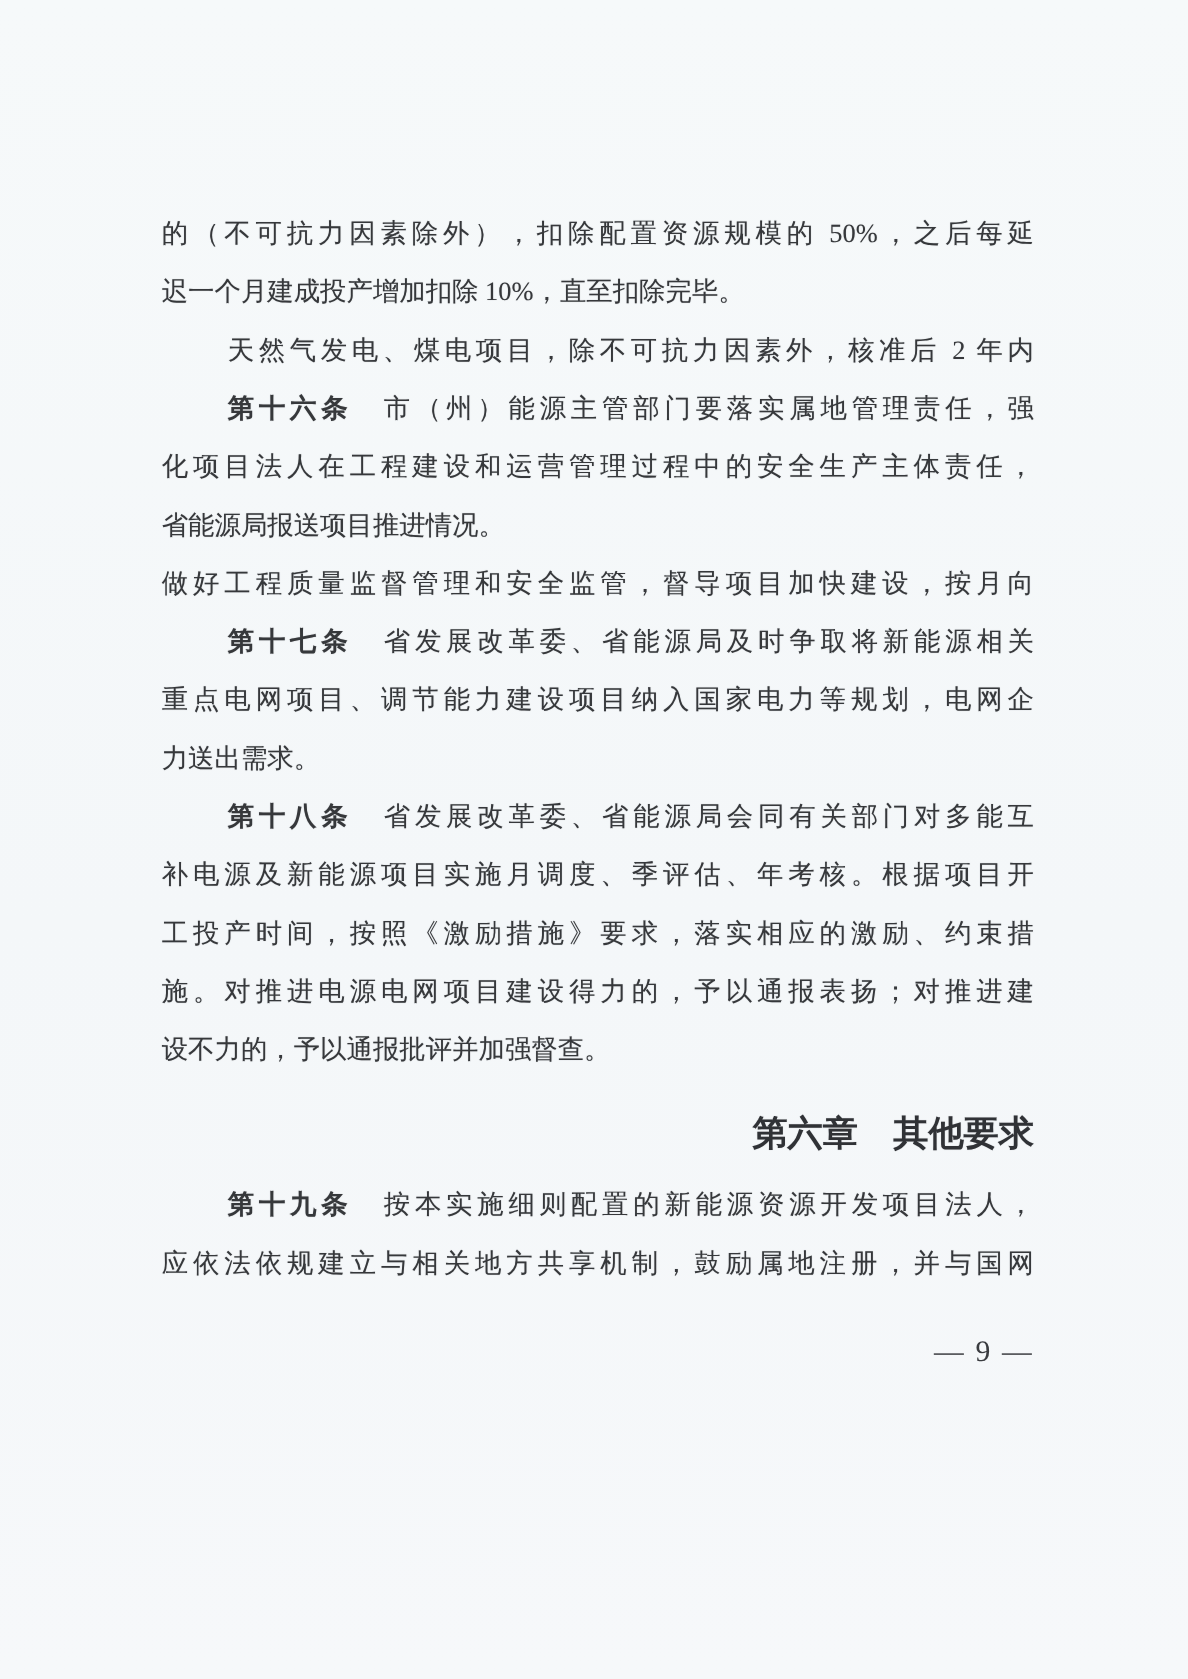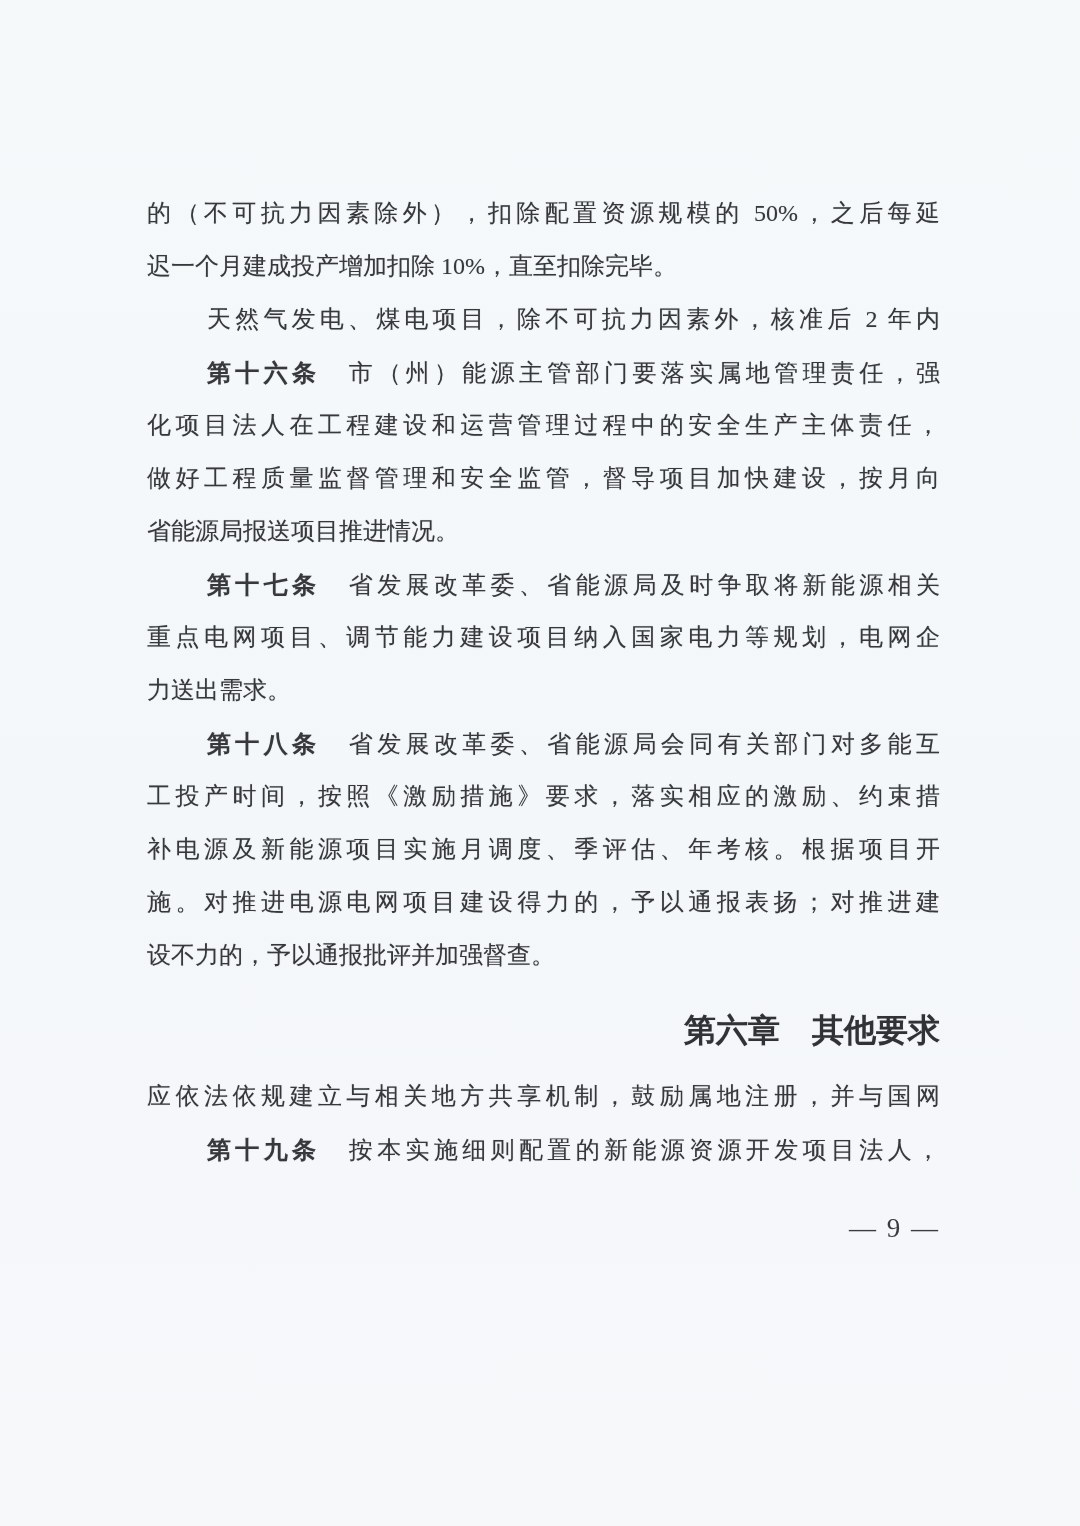--- a/index.html
+++ b/index.html
@@ -33,21 +33,21 @@
   }
   .line.full {
     text-align: justify;
     text-align-last: justify;
   }
   .line.indent {
     padding-left: 60px;
   }
   .art {
     font-weight: 700;
-    font-family: Liberation Sans, sans-serif;
+    font-family: Liberation Serif, serif;
   }
   .chapter-heading {
     font-family: "Liberation Sans", "DejaVu Sans", sans-serif;
     font-weight: 700;
     font-size: 32px;
     line-height: 53px;
     height: 53px;
     text-align: right;
     margin: 12px 0 23px 0;
     color: #303236;
@@ -67,29 +67,29 @@
 <body>
 
 <div class="page">
   <div class="content">
     <div>
         <div class="line full"><span>的（不可抗力因素除外），扣除配置资源规模的 50%，之后每延</span></div>
         <div class="line"><span>迟一个月建成投产增加扣除 10%，直至扣除完毕。</span></div>
         <div class="line full indent"><span>天然气发电、煤电项目，除不可抗力因素外，核准后 2 年内</span></div>
         <div class="line full indent"><span class="art">第十六条</span><span>　市（州）能源主管部门要落实属地管理责任，强</span></div>
         <div class="line full"><span>化项目法人在工程建设和运营管理过程中的安全生产主体责任，</span></div>
+        <div class="line"><span>省能源局报送项目推进情况。</span></div>
         <div class="line full"><span>做好工程质量监督管理和安全监管，督导项目加快建设，按月向</span></div>
-        <div class="line"><span>省能源局报送项目推进情况。</span></div>
         <div class="line full indent"><span class="art">第十七条</span><span>　省发展改革委、省能源局及时争取将新能源相关</span></div>
         <div class="line full"><span>重点电网项目、调节能力建设项目纳入国家电力等规划，电网企</span></div>
         <div class="line"><span>力送出需求。</span></div>
         <div class="line full indent"><span class="art">第十八条</span><span>　省发展改革委、省能源局会同有关部门对多能互</span></div>
+        <div class="line full"><span>补电源及新能源项目实施月调度、季评估、年考核。根据项目开</span></div>
         <div class="line full"><span>工投产时间，按照《激励措施》要求，落实相应的激励、约束措</span></div>
-        <div class="line full"><span>补电源及新能源项目实施月调度、季评估、年考核。根据项目开</span></div>
         <div class="line full"><span>施。对推进电源电网项目建设得力的，予以通报表扬；对推进建</span></div>
         <div class="line"><span>设不力的，予以通报批评并加强督查。</span></div>
         <div class="chapter-heading">第六章　其他要求</div>
+        <div class="line full indent"><span class="art">第十九条</span><span>　按本实施细则配置的新能源资源开发项目法人，</span></div>
         <div class="line full"><span>应依法依规建立与相关地方共享机制，鼓励属地注册，并与国网</span></div>
-        <div class="line full indent"><span class="art">第十九条</span><span>　按本实施细则配置的新能源资源开发项目法人，</span></div>
       </div>
     <div class="footer-line">— 9 —</div>
   </div>
 </div>
 
 </body></html>

